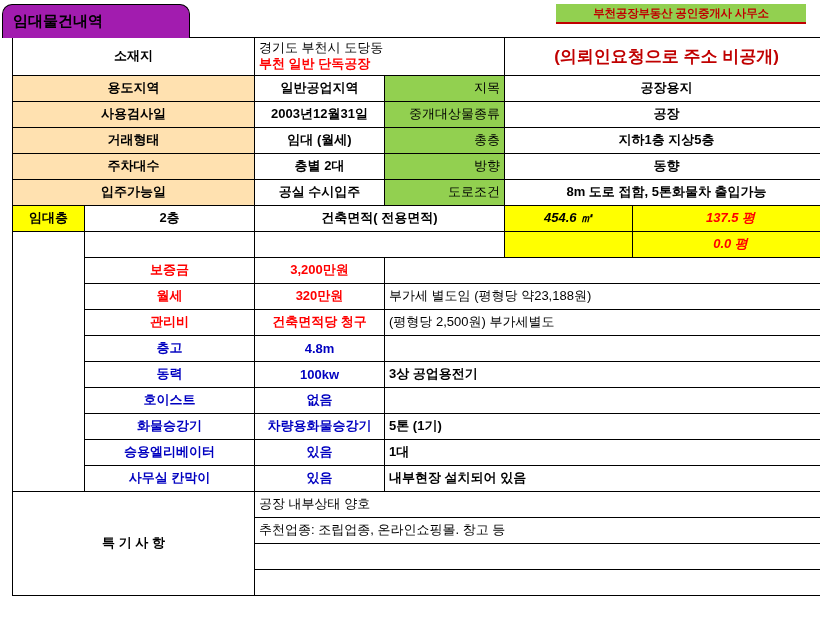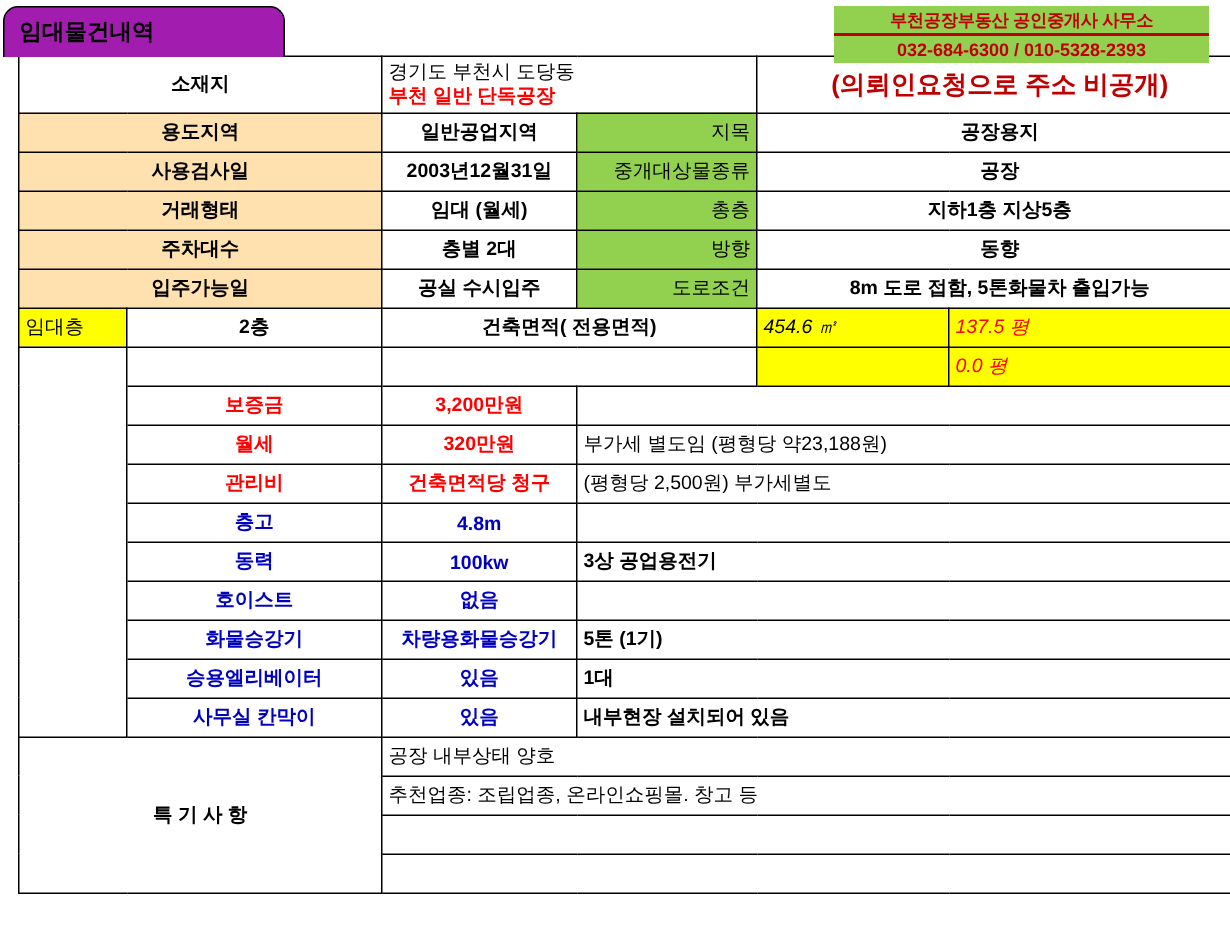--- a/index.html
+++ b/index.html
@@ -60,21 +60,21 @@
   }
   table.grid td {
     border: 1px solid #000;
     padding: 2px 4px;
     height: 26px;
     vertical-align: middle;
     font-size: 13px;
   }
   .c-label { background: #ffe1b0; text-align: center; font-weight: bold; }
   .c-green { background: #92d050; text-align: right; font-weight: normal; margin-left: 40px; }
-  .c-yellow { background: #ffff00; font-weight: normal; }
+  .c-yellow { background: #ffff00; text-align: center; font-weight: bold; }
   .c-white { background: #ffffff; }
   .ctr { text-align: center; }
   .lft { text-align: left; padding-left: 6px; }
   .bold { font-weight: bold; }
   .red { color: #ff0000; }
   .dred { color: #c00000; }
   .blue { color: #0000c0; }
   .ital { font-style: italic; }
   .sm { font-size: 17px; }
   .nb-t { border-top: none !important; }
@@ -86,21 +86,20 @@
 <body>
 
 <div class="page">
 
   <div class="tab">
     <span>임대물건내역</span>
   </div>
 
   <div class="agency">
     <div class="line1">부천공장부동산 공인중개사 사무소</div>
-    <div class="line2">032-684-6300  / 010-5328-2393</div>
   </div>
 
   <table class="grid">
     <colgroup>
       <col style="width:72px">
       <col style="width:170px">
       <col style="width:130px">
       <col style="width:120px">
       <col style="width:128px">
       <col style="width:196px">

